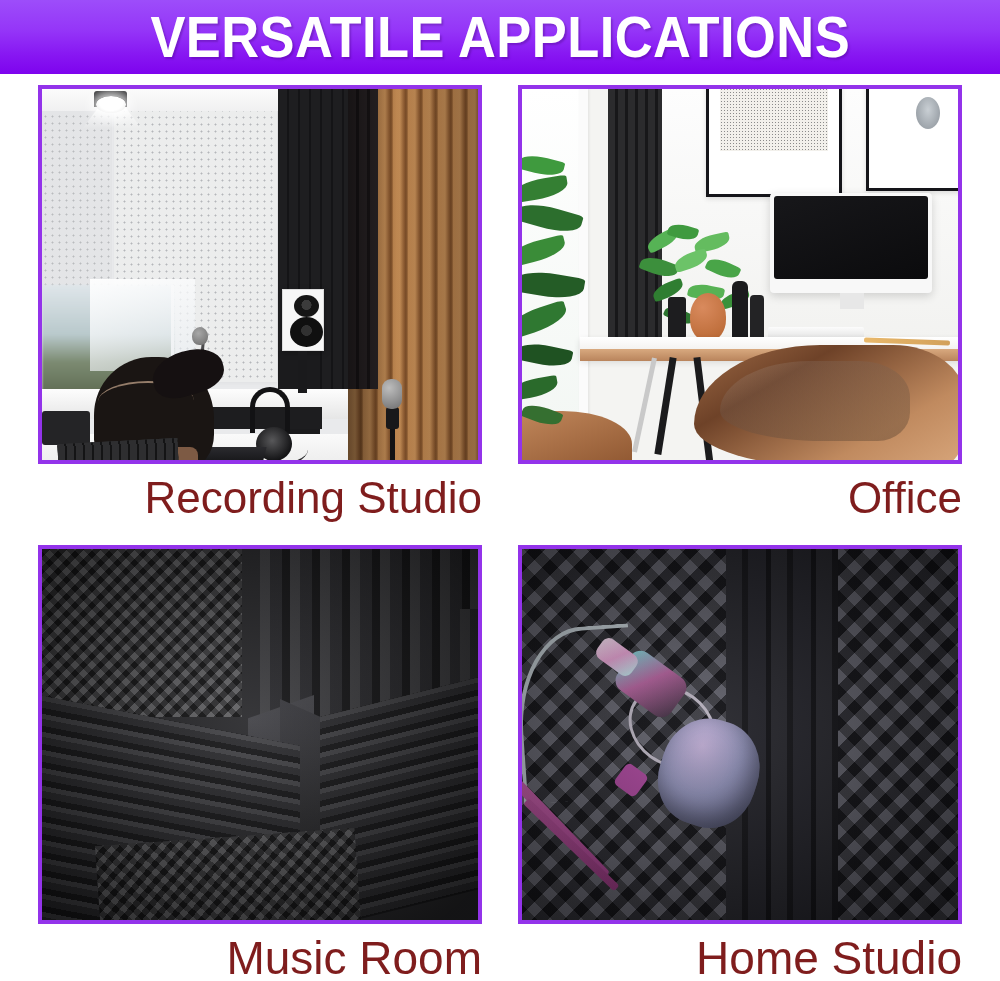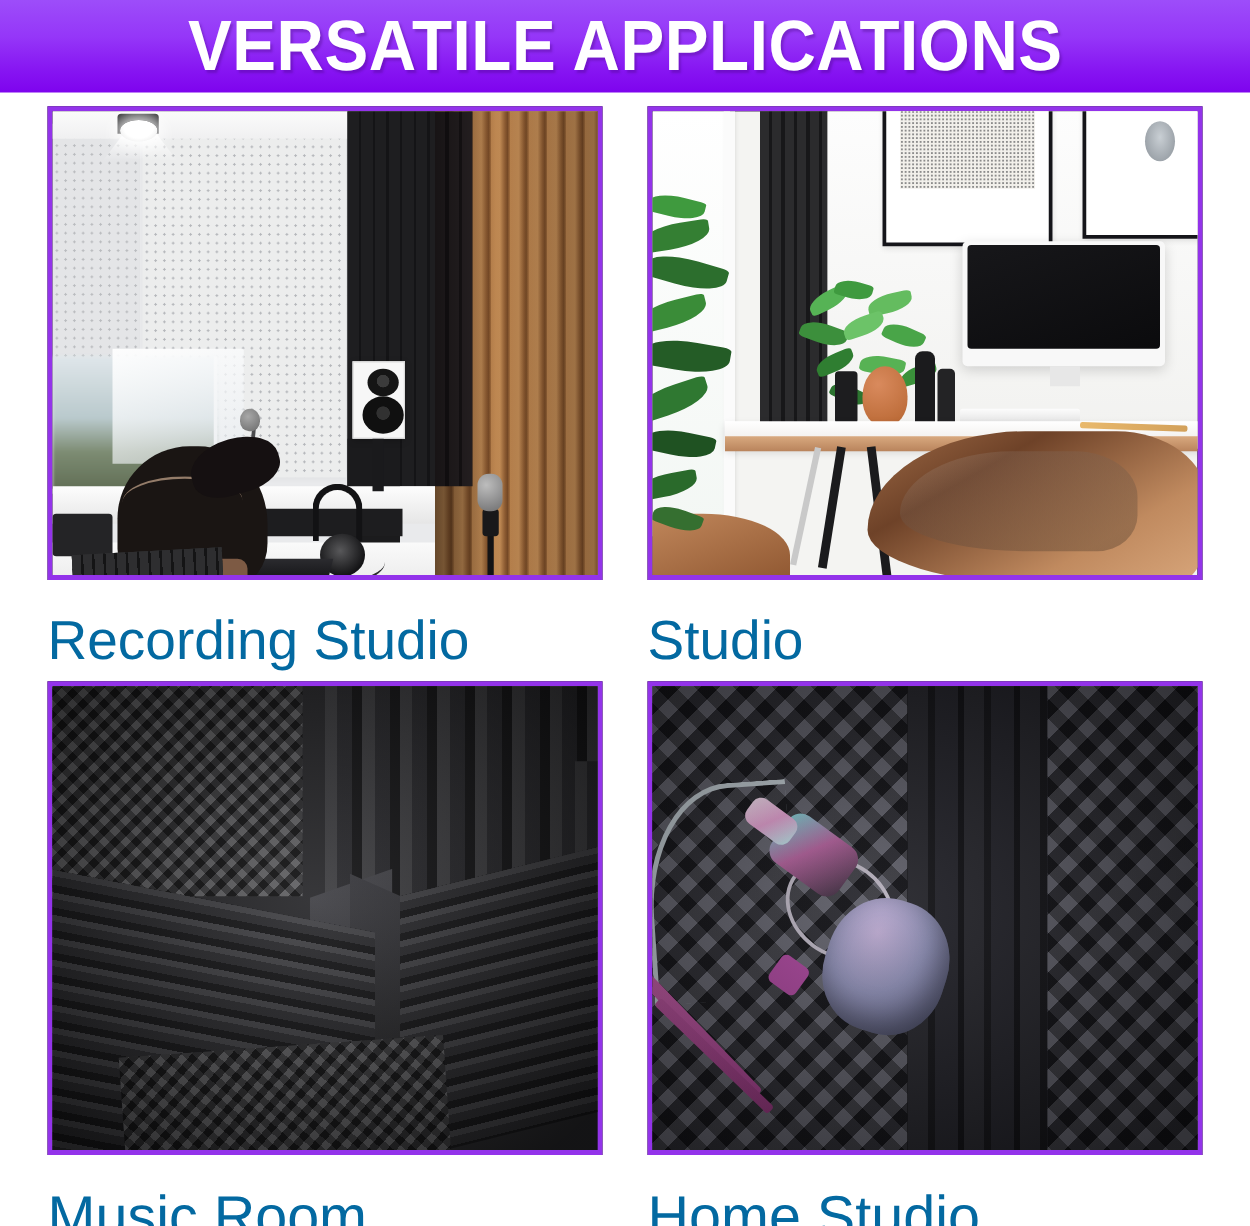--- a/index.html
+++ b/index.html
@@ -65,25 +65,25 @@
     overflow: hidden;
     position: relative;
     background: #111;
   }
   .photo {
     position: absolute;
     inset: 0;
     overflow: hidden;
   }
   .caption {
-    text-align: left;
-    color: #0369a1;
+    text-align: right;
+    color: #7f1d1d;
     font-size: 44px;
     line-height: 56px;
-    margin-top: 21px;
+    margin-top: 6px;
     white-space: nowrap;
     font-family: "Liberation Sans", sans-serif;
   }
   .caption.narrow {
     font-family: "Liberation Sans Narrow", "Liberation Sans", sans-serif;
     font-size: 46px;
   }
 
   
   .rs-bg { position:absolute; inset:0; background:#e9eaec; }
@@ -634,21 +634,21 @@
           <div class="of-leaf l3"></div>
           <div class="of-leaf l4"></div>
           <div class="of-leaf l5"></div>
           <div class="of-leaf l6"></div>
           <div class="of-leaf l7"></div>
           <div class="of-leaf l8"></div>
           <div class="of-leaf l9"></div>
         </div>
       </div>
     </div>
-    <div class="caption">Studio</div>
+    <div class="caption">Office</div>
   </div>
 
   <div class="cell cell-bl">
     <div class="photo-frame">
       <div class="photo">
         <div class="mr-bg"></div>
         <div class="pyramid-foam mr-p1"></div>
         <div class="wedge-foam-v mr-top-v"></div>
         <div class="wedge-foam-v mr-right-edge"></div>
         <div class="mr-corner"></div>

